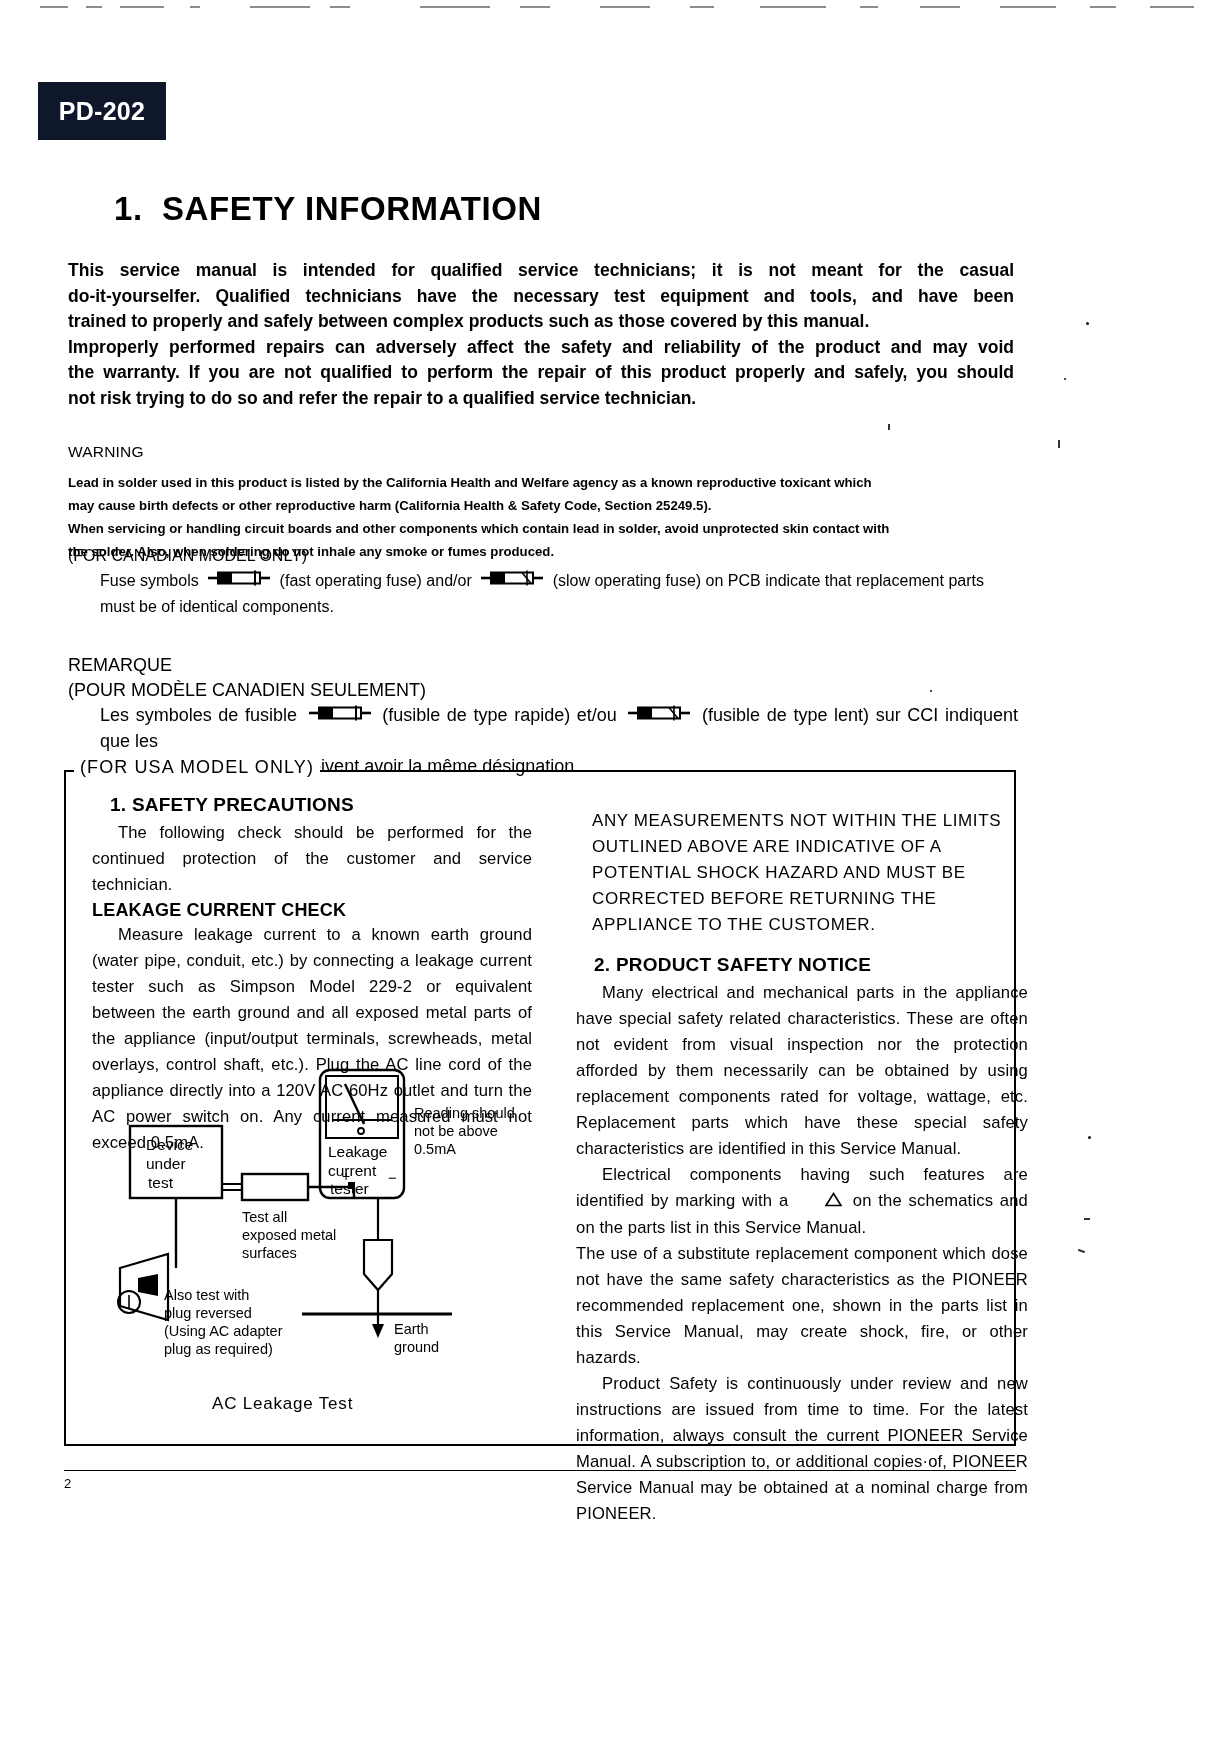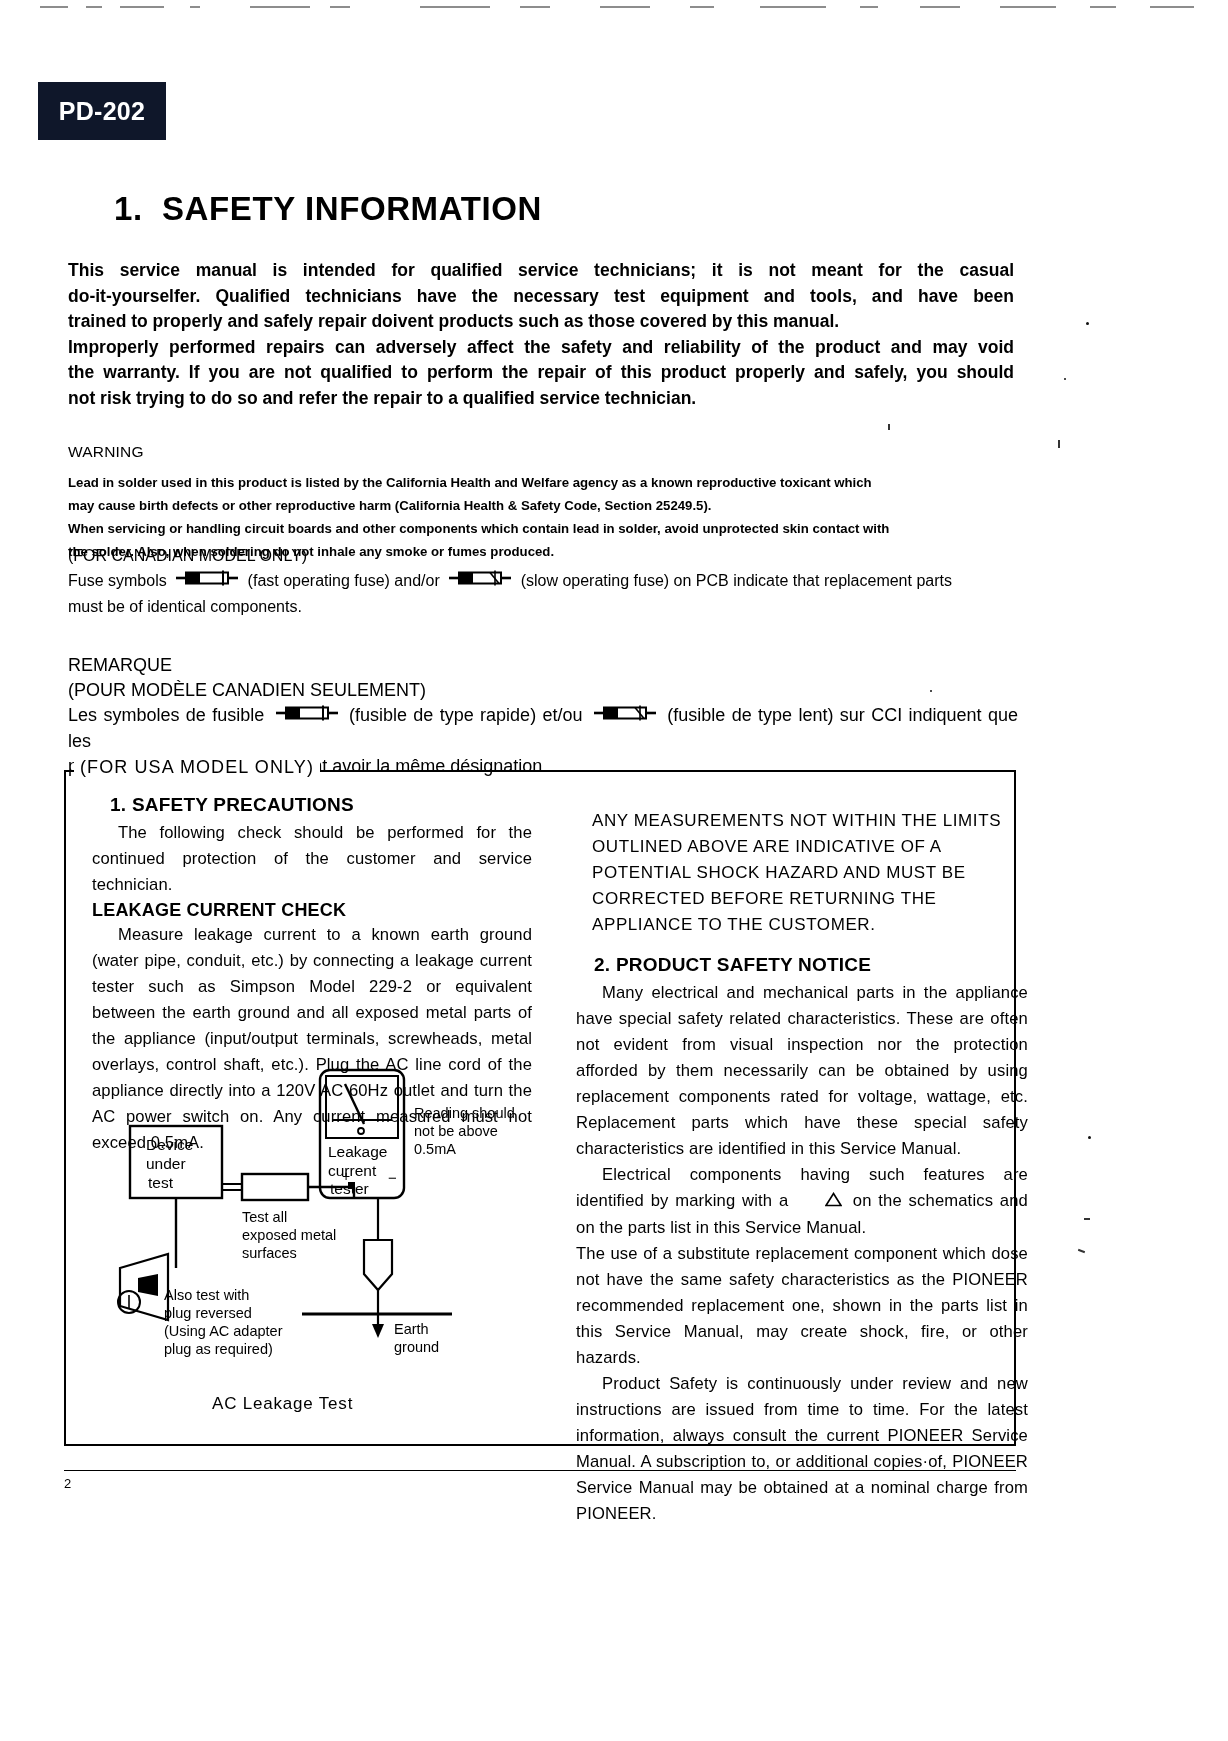--- a/index.html
+++ b/index.html
@@ -45,21 +45,21 @@
     font-size:13.2px;font-weight:bold;line-height:23px;margin-top:10px;
     text-align:justify;text-align-last:left;
   }
   .warn .body p{margin:0;}
 
   
   .notice{position:absolute;left:68px;top:543px;width:950px;font-size:16px;line-height:25px;}
   .remark{position:absolute;left:68px;top:653px;width:950px;font-size:18px;line-height:25px;}
   .notice .ln,.remark .ln{display:block;}
   .notice .flow,.remark .flow{
-    text-align:justify;text-align-last:left;
+    text-align:justify;text-align-last:left;margin-left:32px;
   }
   .fuse{display:inline-block;vertical-align:middle;margin:0 5px;position:relative;top:-1px;}
 
   
   .usabox{
     position:absolute;left:64px;top:770px;width:952px;height:676px;
     border:2px solid #000;box-sizing:border-box;
   }
   .usalabel{
     position:absolute;left:74px;top:757px;background:#fff;padding:0 6px;
@@ -119,21 +119,21 @@
 
   <div class="badge">PD-202</div>
 
   <div class="title">
     <span class="num">1.</span><span>SAFETY INFORMATION</span>
   </div>
 
   <div class="intro">
     <p class="j">This service manual is intended for qualified service technicians; it is not meant for the casual</p>
     <p class="j">do-it-yourselfer. Qualified technicians have the necessary test equipment and tools, and have been</p>
-    <p class="nj">trained to properly and safely repair doivent products such as those covered by this manual.</p>
+    <p class="nj">trained to properly and safely between complex products such as those covered by this manual.</p>
     <p class="j">Improperly performed repairs can adversely affect the safety and reliability of the product and may void</p>
     <p class="j">the warranty. If you are not qualified to perform the repair of this product properly and safely, you should</p>
     <p class="nj">not risk trying to do so and refer the repair to a qualified service technician.</p>
   </div>
 
   <div class="warn">
     <div class="sechead">WARNING</div>
     <div class="body">
       <p>Lead in solder used in this product is listed by the California Health and Welfare agency as a known reproductive toxicant which</p>
       <p>may cause birth defects or other reproductive harm (California Health &amp; Safety Code, Section 25249.5).</p>

